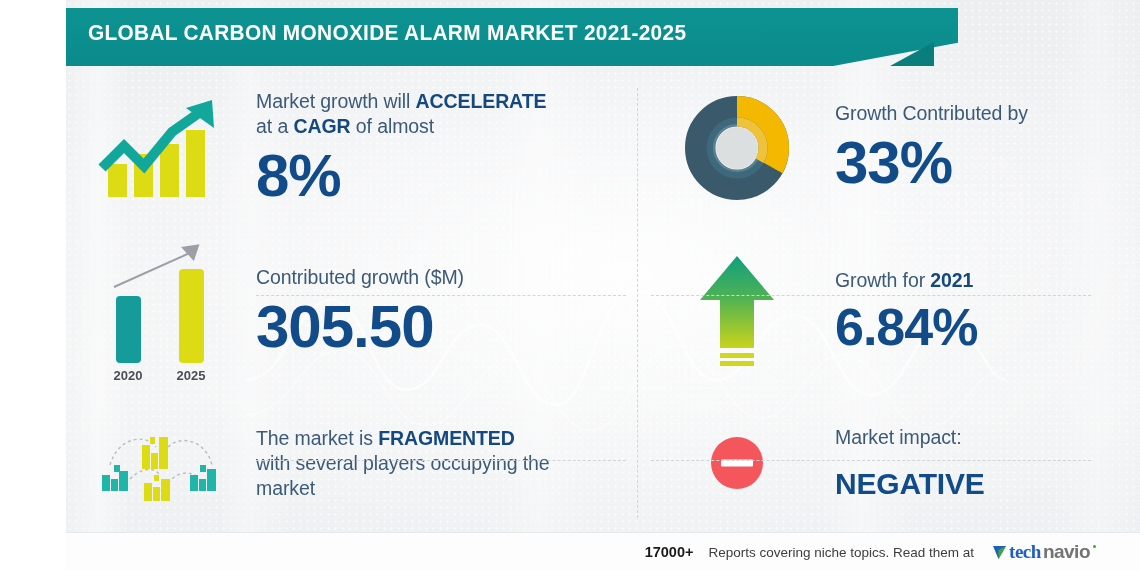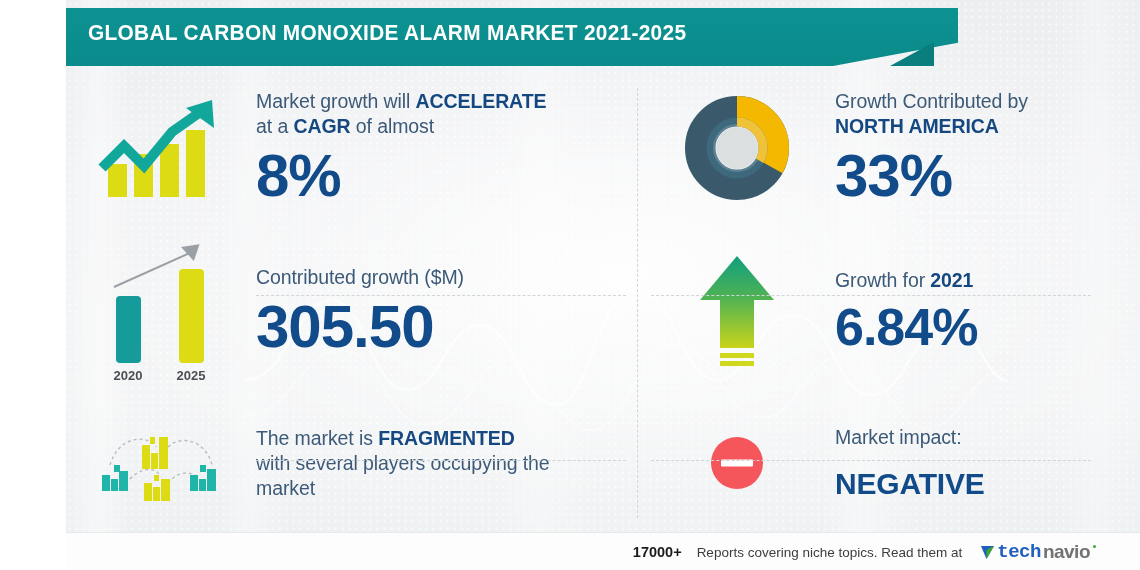--- a/index.html
+++ b/index.html
@@ -265,21 +265,21 @@
     font-size: 14.5px;
   }
   .logo {
     display: inline-flex;
     align-items: center;
     margin-left: 18px;
     gap: 2px;
   }
   .logo-mark { width: 15px; height: 16px; }
   .logo-tech {
-    font-family: Liberation Mono, monospace;
+    font-family: Liberation Serif, serif;
     font-weight: bold;
     font-size: 19px;
     color: #1f5fbf;
     letter-spacing: -0.5px;
   }
   .logo-navio {
     font-family: "Liberation Sans", sans-serif;
     font-weight: bold;
     font-size: 19px;
     color: #737373;
@@ -424,21 +424,20 @@
               <circle cx="52" cy="52" r="38" fill="none" stroke="#f5b800" stroke-width="28" stroke-dasharray="78.8 159.9" transform="rotate(-90 52 52)"></circle>
 
               <circle cx="52" cy="52" r="26" fill="none" stroke="#3f6c80" stroke-width="9" opacity="0.85"></circle>
               <circle cx="52" cy="52" r="26" fill="none" stroke="#f0c23a" stroke-width="9" stroke-dasharray="53.9 109.4" transform="rotate(-90 52 52)"></circle>
               <circle cx="52" cy="52" r="21" fill="#dcdfe0"></circle>
             </svg>
           </div>
           <div class="text-slot">
             <div class="lede">
               <span>Growth Contributed by</span><br>
-              <b>NORTH AMERICA</b>
             </div>
             <div class="bignum">33%</div>
           </div>
         </div>
 
         <div class="cell cell-2">
           <div class="icon-slot" style="width:196px;">
             <svg class="icon-uparrow" viewBox="0 0 82 120">
               <defs>
                 <linearGradient id="arrowGrad" x1="0" y1="0" x2="0" y2="1">

